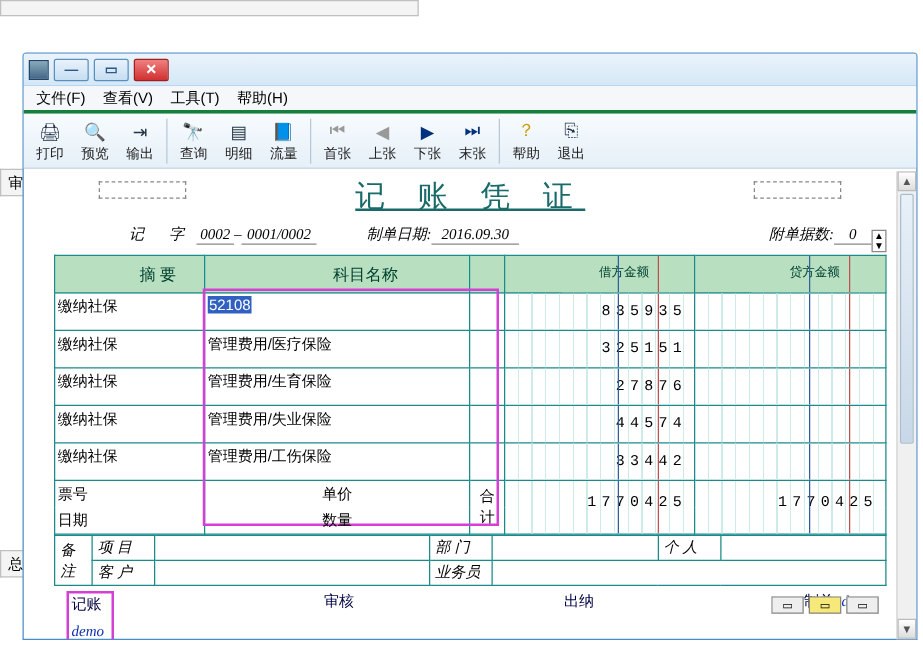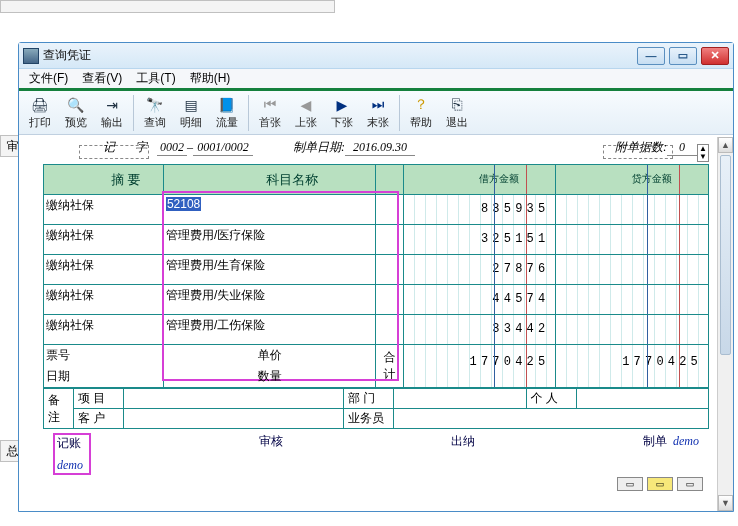--- a/index.html
+++ b/index.html
@@ -85,21 +85,20 @@
 <body>
 
 <div class="bg-frag" id="frag1"></div>
 <div class="bg-frag" id="frag2" style="text-align:center; line-height:20px;">审</div>
 <div class="bg-frag" id="frag3" style="text-align:center; line-height:20px;">总</div>
 
 <div class="window">
 
   <div class="titlebar">
     <div class="ticon"></div>
-    <div class="ttitle">查询凭证</div>
     <div class="winbtns">
       <div class="winbtn">—</div>
       <div class="winbtn">▭</div>
       <div class="winbtn close">✕</div>
     </div>
   </div>
 
   <div class="menubar">
     <div class="menuitem">文件(F)</div>
     <div class="menuitem">查看(V)</div>
@@ -159,20 +158,21 @@
         <div class="ico">⎘</div>
         <div class="lbl">退出</div>
       </div>
   </div>
 
   <div class="dashed-box" id="dash-left"></div>
   <div class="dashed-box" id="dash-right"></div>
 
   <div class="voucher">
     <div class="voucher-inner">
+      <div class="vtitle">记 账 凭 证</div>
 
       <div class="metarow">
         <span style="width:60px"></span>
         <span>记</span>
         <span style="width:20px"></span>
         <span>字</span>
         <span style="width:10px"></span>
         <span class="und">0002</span>
         <span> – </span>
         <span class="und" style="min-width:60px">0001/0002</span>
@@ -278,21 +278,21 @@
           <td rowspan="2" style="padding:0;">
                 <div class="amt" style="line-height:34px;">1770425</div>
               </td>
         </tr>
         <tr class="footer-row">
           <td style="border-top:none; height:16px;">日期</td>
         </tr>
       </tbody>
         </table>
 
-      <table style="border-collapse:collapse; width:100%;">
+      <table style="border-collapse:collapse; width:100%;font-style:italic;">
         <tbody>
             <tr>
           <td class="smallcell" rowspan="2" style="width:30px;">备注</td>
           <td class="smallcell" style="width:50px;">项 目</td>
           <td class="smallcell" style="width:220px;"></td>
           <td class="smallcell" style="width:50px;">部 门</td>
           <td class="smallcell"></td>
           <td class="smallcell" style="width:50px;">个 人</td>
           <td class="smallcell"></td>
         </tr>

